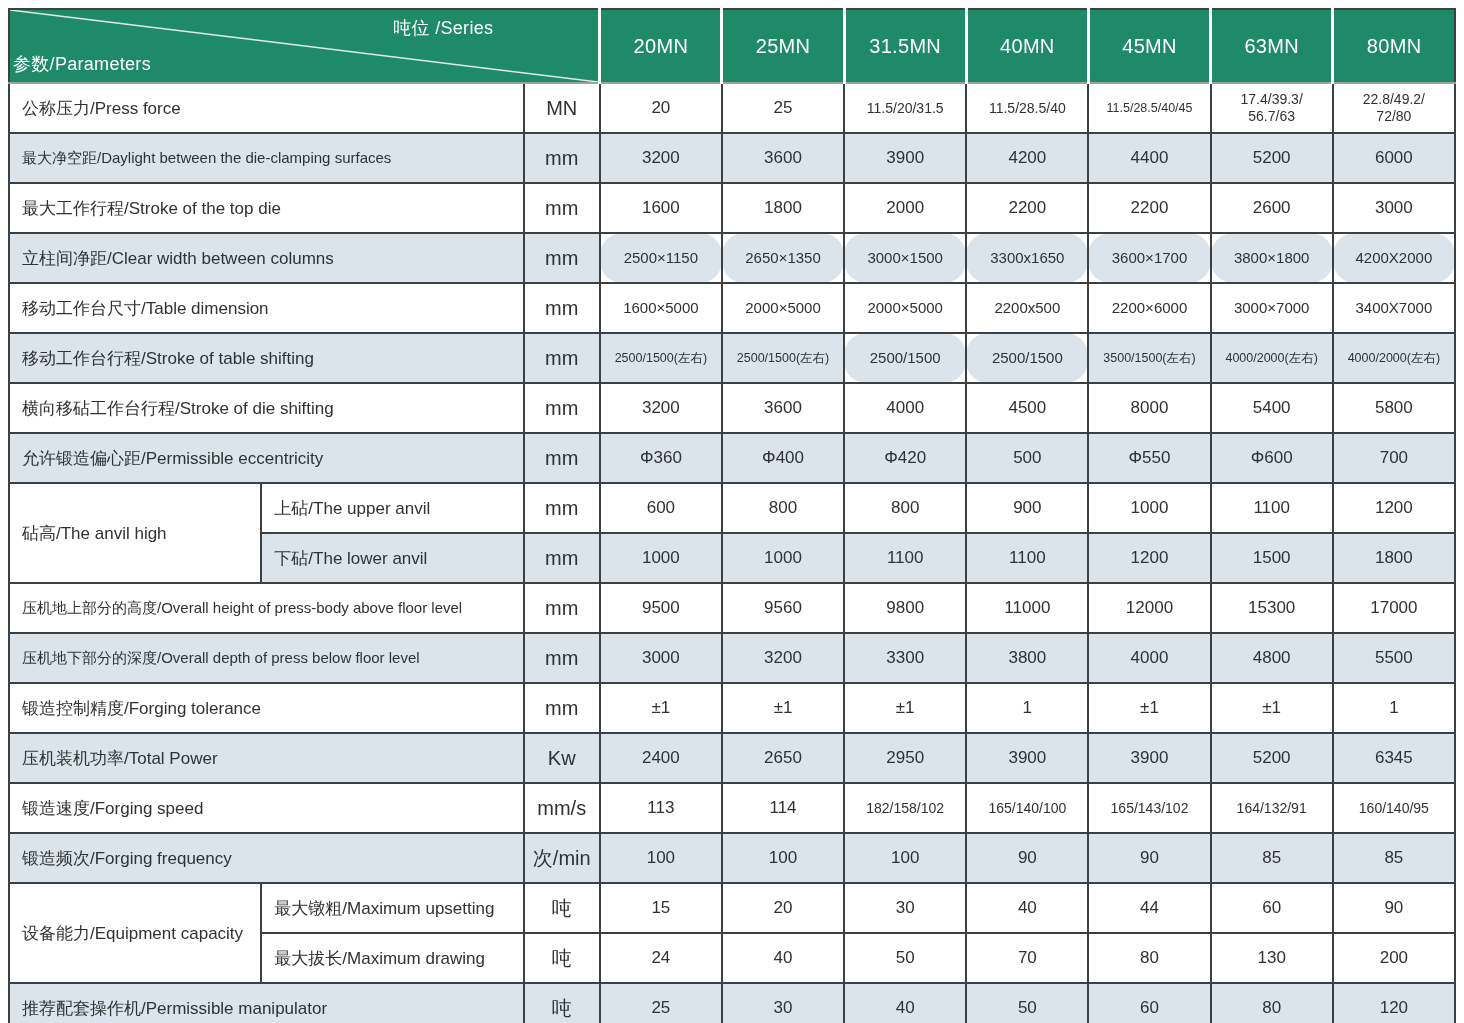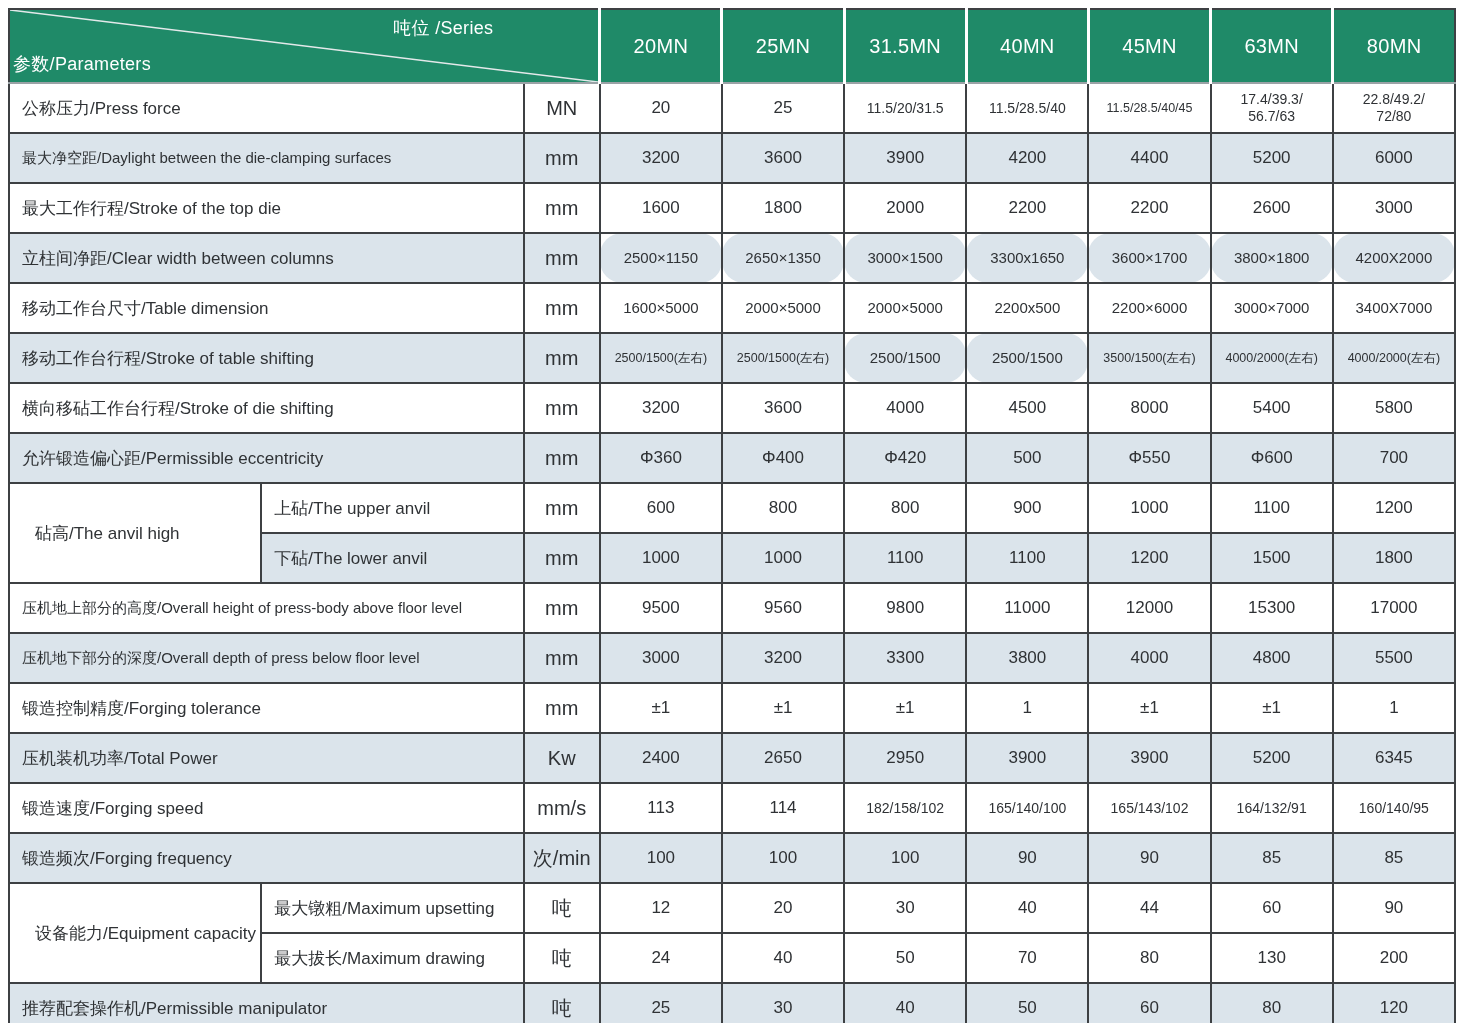--- a/index.html
+++ b/index.html
@@ -40,21 +40,21 @@
     text-align:center;
     vertical-align:middle;
     background:#ffffff;
     font-size:17px;
   }
   tbody tr:first-child td{border-top:1px solid #9aa2a6;}
   tbody tr.shade td{background:#dbe4eb;}
   tbody td.white-span{background:#ffffff;}
   td.label{text-align:left;padding-left:12px;padding-right:22px;}
   td.label.ls15{font-size:15px;}
-  td.group{text-align:left;padding-left:25px;line-height:49px;white-space:normal;}
+  td.group{text-align:left;padding-left:12px;line-height:49px;white-space:normal;}
   td.unit{font-size:20px;}
   td.val{white-space:pre-line;line-height:1.18;}
   td.val.vs15{font-size:15px;border-radius:22px;}
   td.val.vs14{font-size:14px;}
   td.val.vs12{font-size:12.5px;}
 </style>
 </head>
 <body>
 
 <div class="wrap">
@@ -266,21 +266,21 @@
           <td class="val">100</td>
           <td class="val">90</td>
           <td class="val">90</td>
           <td class="val">85</td>
           <td class="val">85</td>
         </tr>
         <tr>
           <td class="group white-span" rowspan="2">设备能力/Equipment capacity</td>
           <td class="label">最大镦粗/Maximum upsetting</td>
           <td class="unit">吨</td>
-          <td class="val">12</td>
+          <td class="val">15</td>
           <td class="val">20</td>
           <td class="val">30</td>
           <td class="val">40</td>
           <td class="val">44</td>
           <td class="val">60</td>
           <td class="val">90</td>
         </tr>
         <tr>
           <td class="label">最大拔长/Maximum drawing</td>
           <td class="unit">吨</td>

